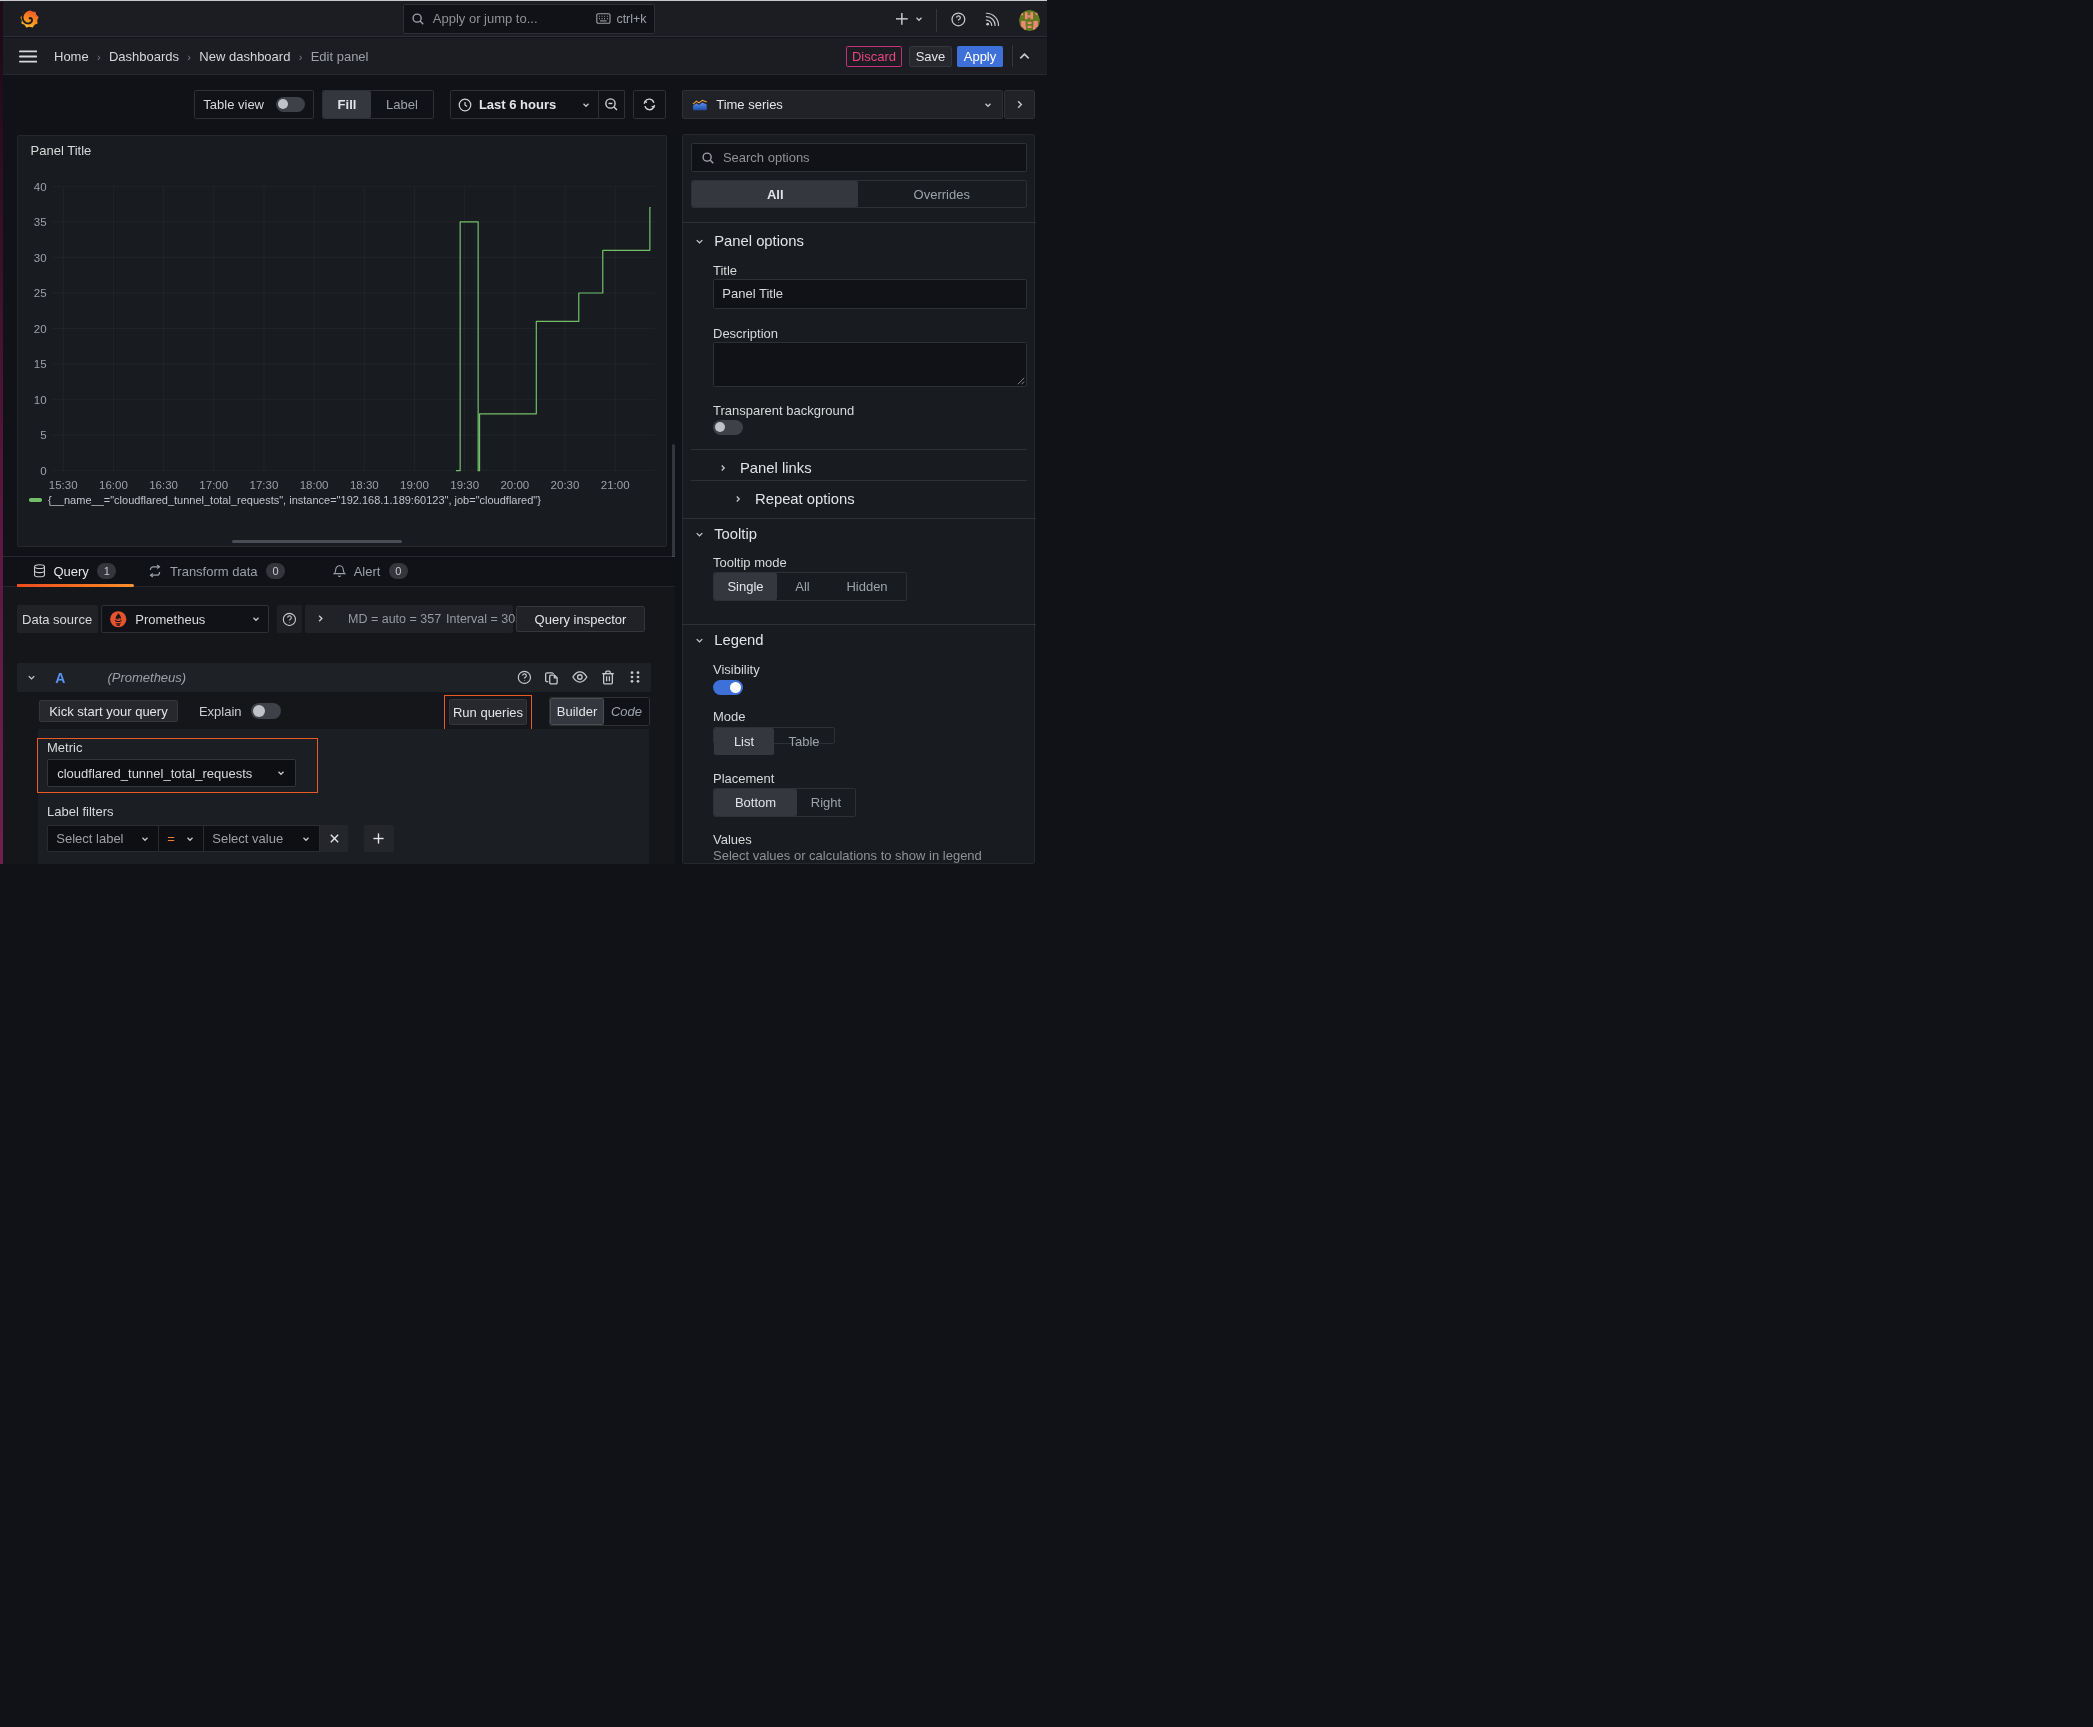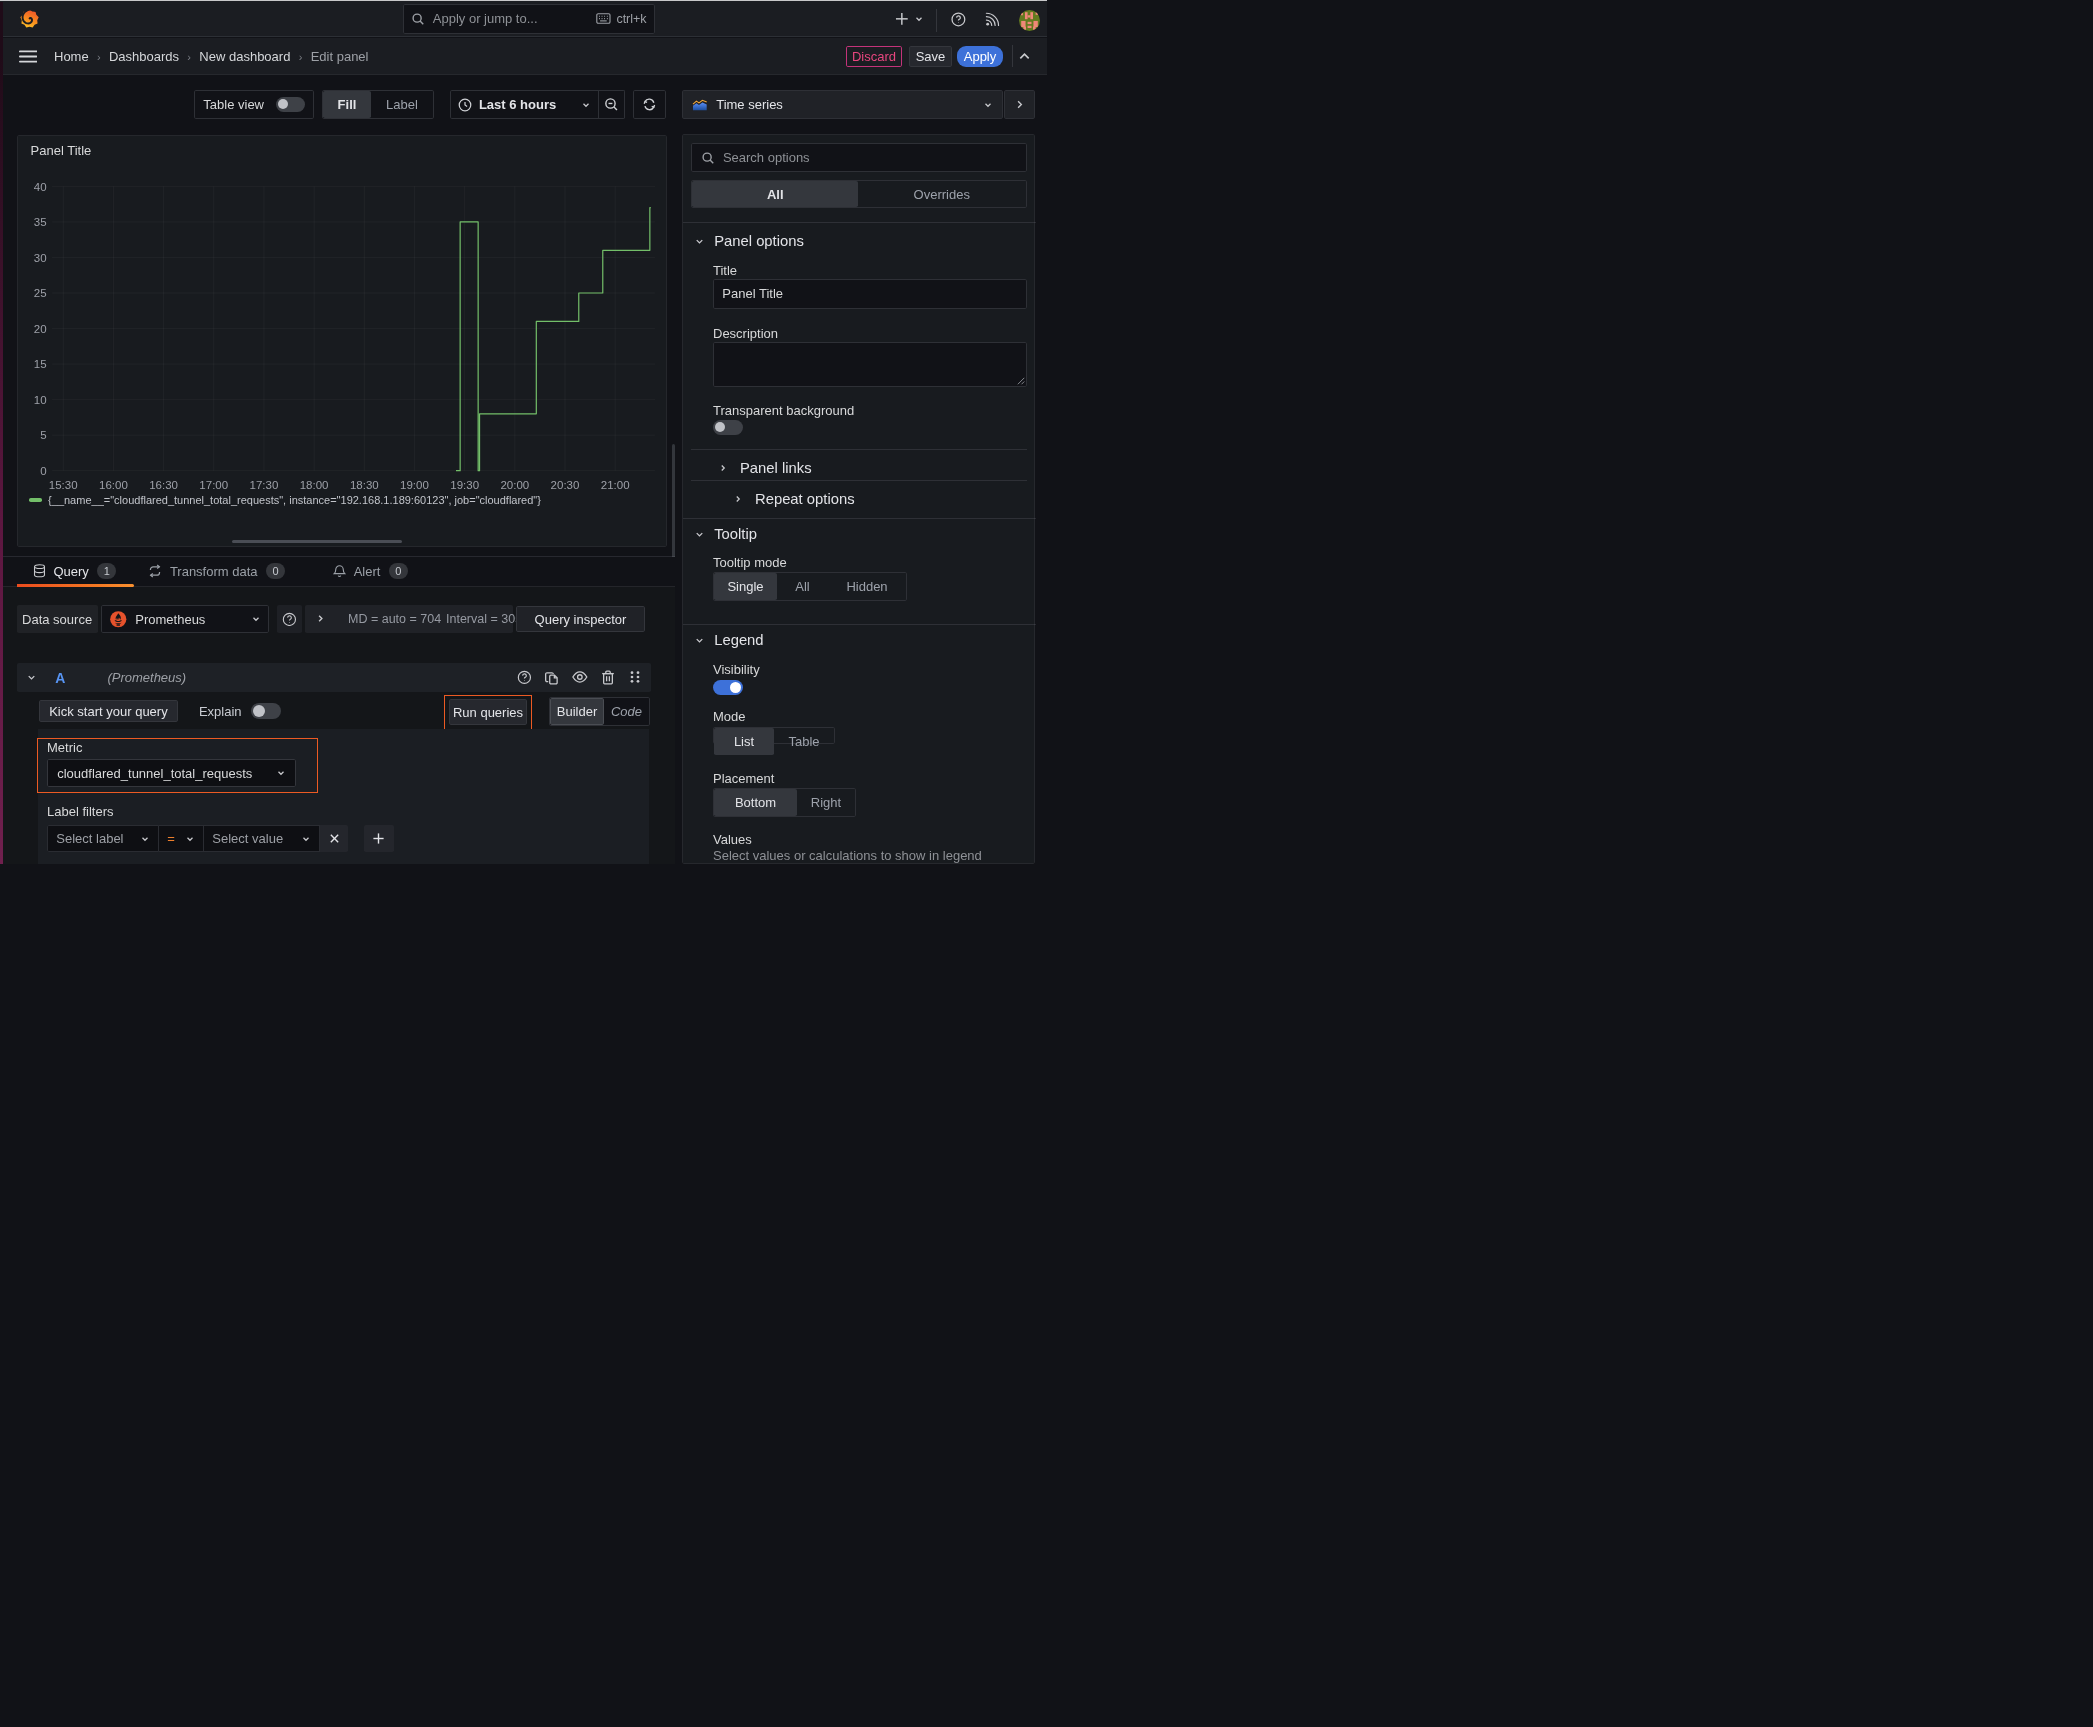--- a/index.html
+++ b/index.html
@@ -115,21 +115,21 @@
       <span style="color:#d5d7da;">Home</span>
       <span style="color:#7b7f86;margin:0 8.3px;font-size:11px;">›</span>
       <span style="color:#d5d7da;">Dashboards</span>
       <span style="color:#7b7f86;margin:0 8.3px;font-size:11px;">›</span>
       <span style="color:#d5d7da;">New dashboard</span>
       <span style="color:#7b7f86;margin:0 8.3px;font-size:11px;">›</span>
       <span style="color:#9da0a6;">Edit panel</span>
     </div>
     <div class="abs btn" style="left:846px;top:8.3px;width:56px;height:21px;border:0.9px solid #c4337a;color:#e8467f;">Discard</div>
     <div class="abs btn" style="left:909px;top:8.3px;width:43px;height:21px;background:#26282e;border:0.9px solid #34363c;color:#e3e4e8;">Save</div>
-    <div class="abs btn" style="left:957px;top:8.3px;width:46px;height:21px;background:#3d71d9;color:#ffffff;border-radius:9px;">Apply</div>
+    <div class="abs btn" style="left:957px;top:8.3px;width:46px;height:21px;background:#3d71d9;color:#ffffff;">Apply</div>
     <div class="abs" style="left:1012px;top:7.4px;width:0.9px;height:22px;background:#34363c;"></div>
     <svg class="abs" style="left:1018px;top:12px;" width="13" height="13" viewBox="0 0 14 14" fill="none" stroke="#c8c9cd" stroke-width="1.8">
         <polyline points="2.5,9 7,4.5 11.5,9"></polyline>
       </svg>
   </div>
 
   <div class="abs row" style="left:194px;top:90px;width:120px;height:29px;border:0.9px solid #2e3036;border-radius:1.8px;padding:0 8.3px;justify-content:space-between;">
     <span style="font-size:13px;color:#d8d9da;">Table view</span>
     <div style="width:29px;height:14.8px;border-radius:8.3px;background:#3e4147;position:relative;">
         <div style="position:absolute;left:2.3px;top:2.3px;width:10px;height:10px;border-radius:50%;background:#c0c2c7;"></div>
@@ -269,21 +269,21 @@
     <svg width="14.8" height="14.8" viewBox="0 0 20 20" fill="none" stroke="#c8c9cd" stroke-width="1.5">
         <circle cx="10" cy="10" r="8.2"></circle>
         <path d="M7.6 7.6 a2.5 2.5 0 1 1 3.4 2.4 c-0.7 0.3 -1 0.7 -1 1.5" fill="none"></path>
         <circle cx="10" cy="14.2" r="0.6" fill="#c8c9cd" stroke="none"></circle>
       </svg>
   </div>
   <div class="abs" style="left:305px;top:605px;width:208px;height:28px;background:#202227;border-radius:1.8px;">
     <svg class="abs" style="left:10px;top:8.3px;" width="11" height="11" viewBox="0 0 12 12" fill="none" stroke="#c8c9cd" stroke-width="1.5">
         <polyline points="4.5,3 7.5,6 4.5,9"></polyline>
       </svg>
-    <span class="abs" style="left:43px;top:7px;font-size:12.5px;color:#969aa2;white-space:nowrap;">MD = auto = 704</span>
+    <span class="abs" style="left:43px;top:7px;font-size:12.5px;color:#969aa2;white-space:nowrap;">MD = auto = 357</span>
     <span class="abs" style="left:141px;top:7px;font-size:12.5px;color:#969aa2;white-space:nowrap;">Interval = 30s</span>
   </div>
   <div class="abs btn" style="left:516px;top:606px;width:129px;height:26px;background:#202227;border:0.9px solid #34363c;color:#e3e4e8;">Query inspector</div>
 
   <div class="abs row" style="left:16.6px;top:663px;width:634px;height:29px;background:#1e2126;border-radius:1.8px;padding:0 9.2px;">
     <svg width="11" height="11" viewBox="0 0 12 12" fill="none" stroke="#c8c9cd" stroke-width="1.5">
         <polyline points="3,4.5 6,7.5 9,4.5"></polyline>
       </svg>
     <span style="font-size:14px;color:#5794f2;margin-left:18.5px;font-weight:bold;">A</span>
     <span style="font-size:13px;color:#9da0a6;margin-left:42px;font-style:italic;">(Prometheus)</span>

